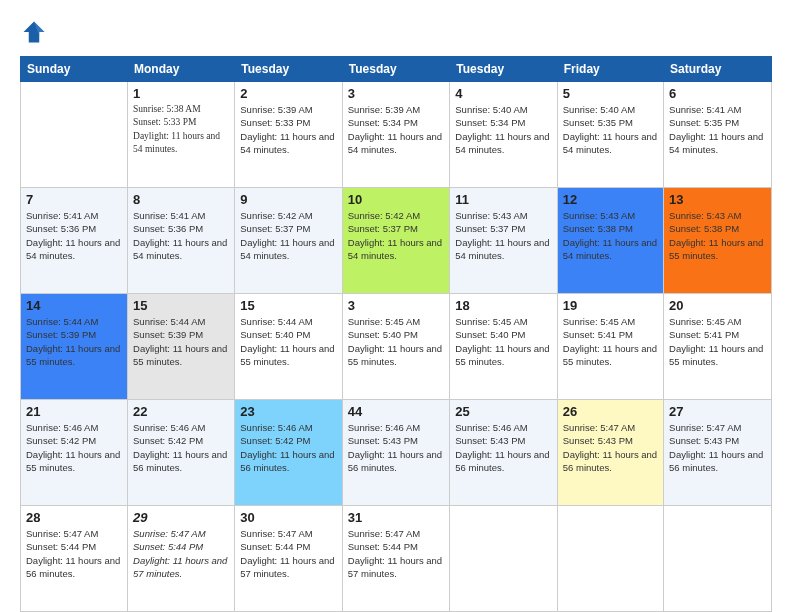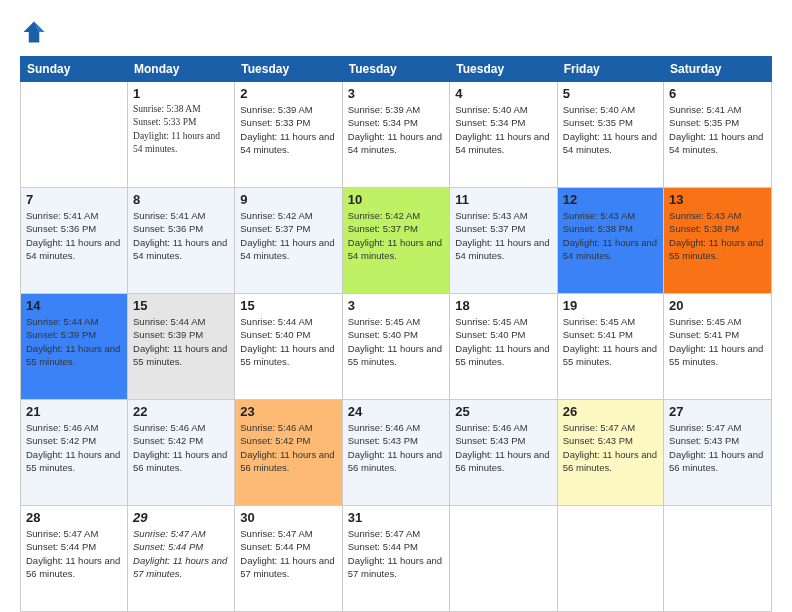--- a/index.html
+++ b/index.html
@@ -264,28 +264,28 @@
             <div class="day-info" style="white-space: pre-line;">Sunrise: 5:46 AM
 Sunset: 5:42 PM
 Daylight: 11 hours and 55 minutes.</div>
           </td>
           <td style="background: rgb(240, 245, 251);">
             <div class="day-num">22</div>
             <div class="day-info" style="white-space: pre-line;">Sunrise: 5:46 AM
 Sunset: 5:42 PM
 Daylight: 11 hours and 56 minutes.</div>
           </td>
-          <td style="background: #fdba74;">
+          <td style="background: #7dd3fc;">
             <div class="day-num">23</div>
             <div class="day-info" style="white-space: pre-line;">Sunrise: 5:46 AM
 Sunset: 5:42 PM
 Daylight: 11 hours and 56 minutes.</div>
           </td>
           <td style="background: rgb(240, 245, 251);">
-            <div class="day-num">24</div>
+            <div class="day-num">44</div>
             <div class="day-info" style="white-space: pre-line;">Sunrise: 5:46 AM
 Sunset: 5:43 PM
 Daylight: 11 hours and 56 minutes.</div>
           </td>
           <td style="background: rgb(240, 245, 251);">
             <div class="day-num">25</div>
             <div class="day-info" style="white-space: pre-line;">Sunrise: 5:46 AM
 Sunset: 5:43 PM
 Daylight: 11 hours and 56 minutes.</div>
           </td>

